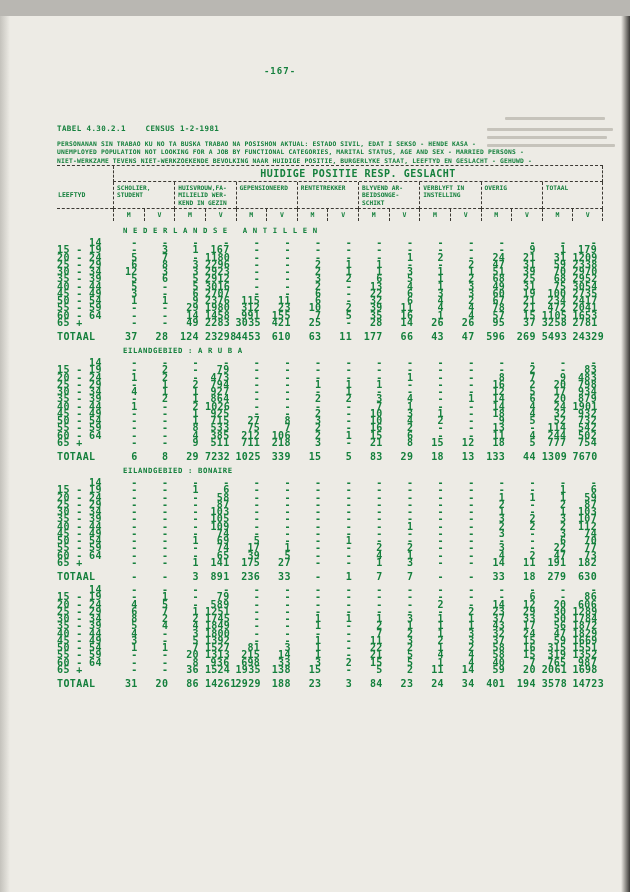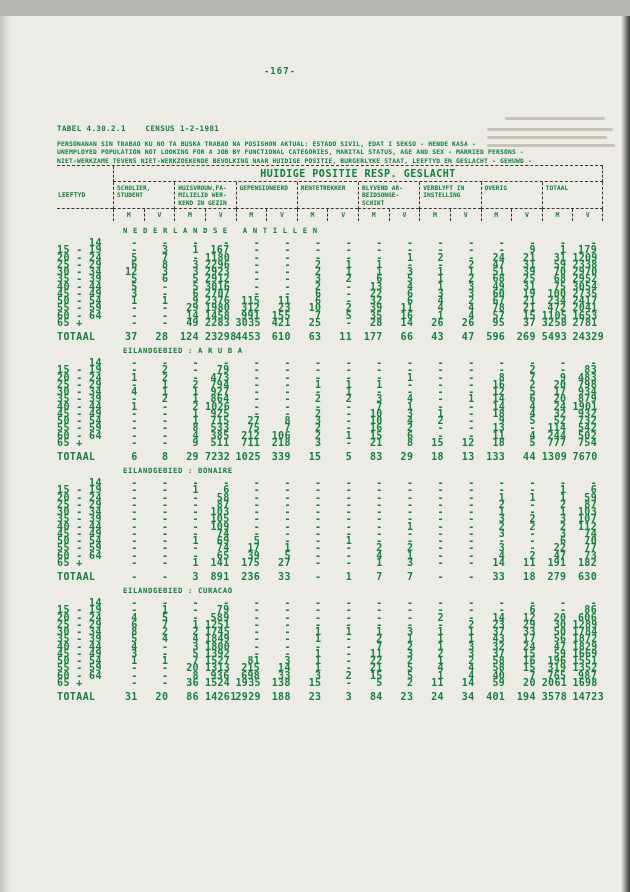--- a/index.html
+++ b/index.html
@@ -874,21 +874,20 @@
             <div class="c">7</div>
             <div class="c">-</div>
             <div class="c">-</div>
             <div class="c">33</div>
             <div class="c">18</div>
             <div class="c">279</div>
             <div class="c">630</div>
           </div>
         </div>
         <div class="section">
-          <div class="section-title">EILANDGEBIED : CURACAO</div>
           <div class="drow">
             <div class="lbl">     14</div>
             <div class="c">-</div>
             <div class="c">-</div>
             <div class="c">-</div>
             <div class="c">-</div>
             <div class="c">-</div>
             <div class="c">-</div>
             <div class="c">-</div>
             <div class="c">-</div>
@@ -1043,21 +1042,21 @@
             <div class="c">81</div>
             <div class="c">3</div>
             <div class="c">1</div>
             <div class="c">-</div>
             <div class="c">22</div>
             <div class="c">2</div>
             <div class="c">1</div>
             <div class="c">2</div>
             <div class="c">58</div>
             <div class="c">16</div>
-            <div class="c">196</div>
+            <div class="c">315</div>
             <div class="c">1551</div>
           </div>
           <div class="drow">
             <div class="lbl">55 - 59</div>
             <div class="c">-</div>
             <div class="c">-</div>
             <div class="c">20</div>
             <div class="c">1313</div>
             <div class="c">215</div>
             <div class="c">14</div>

